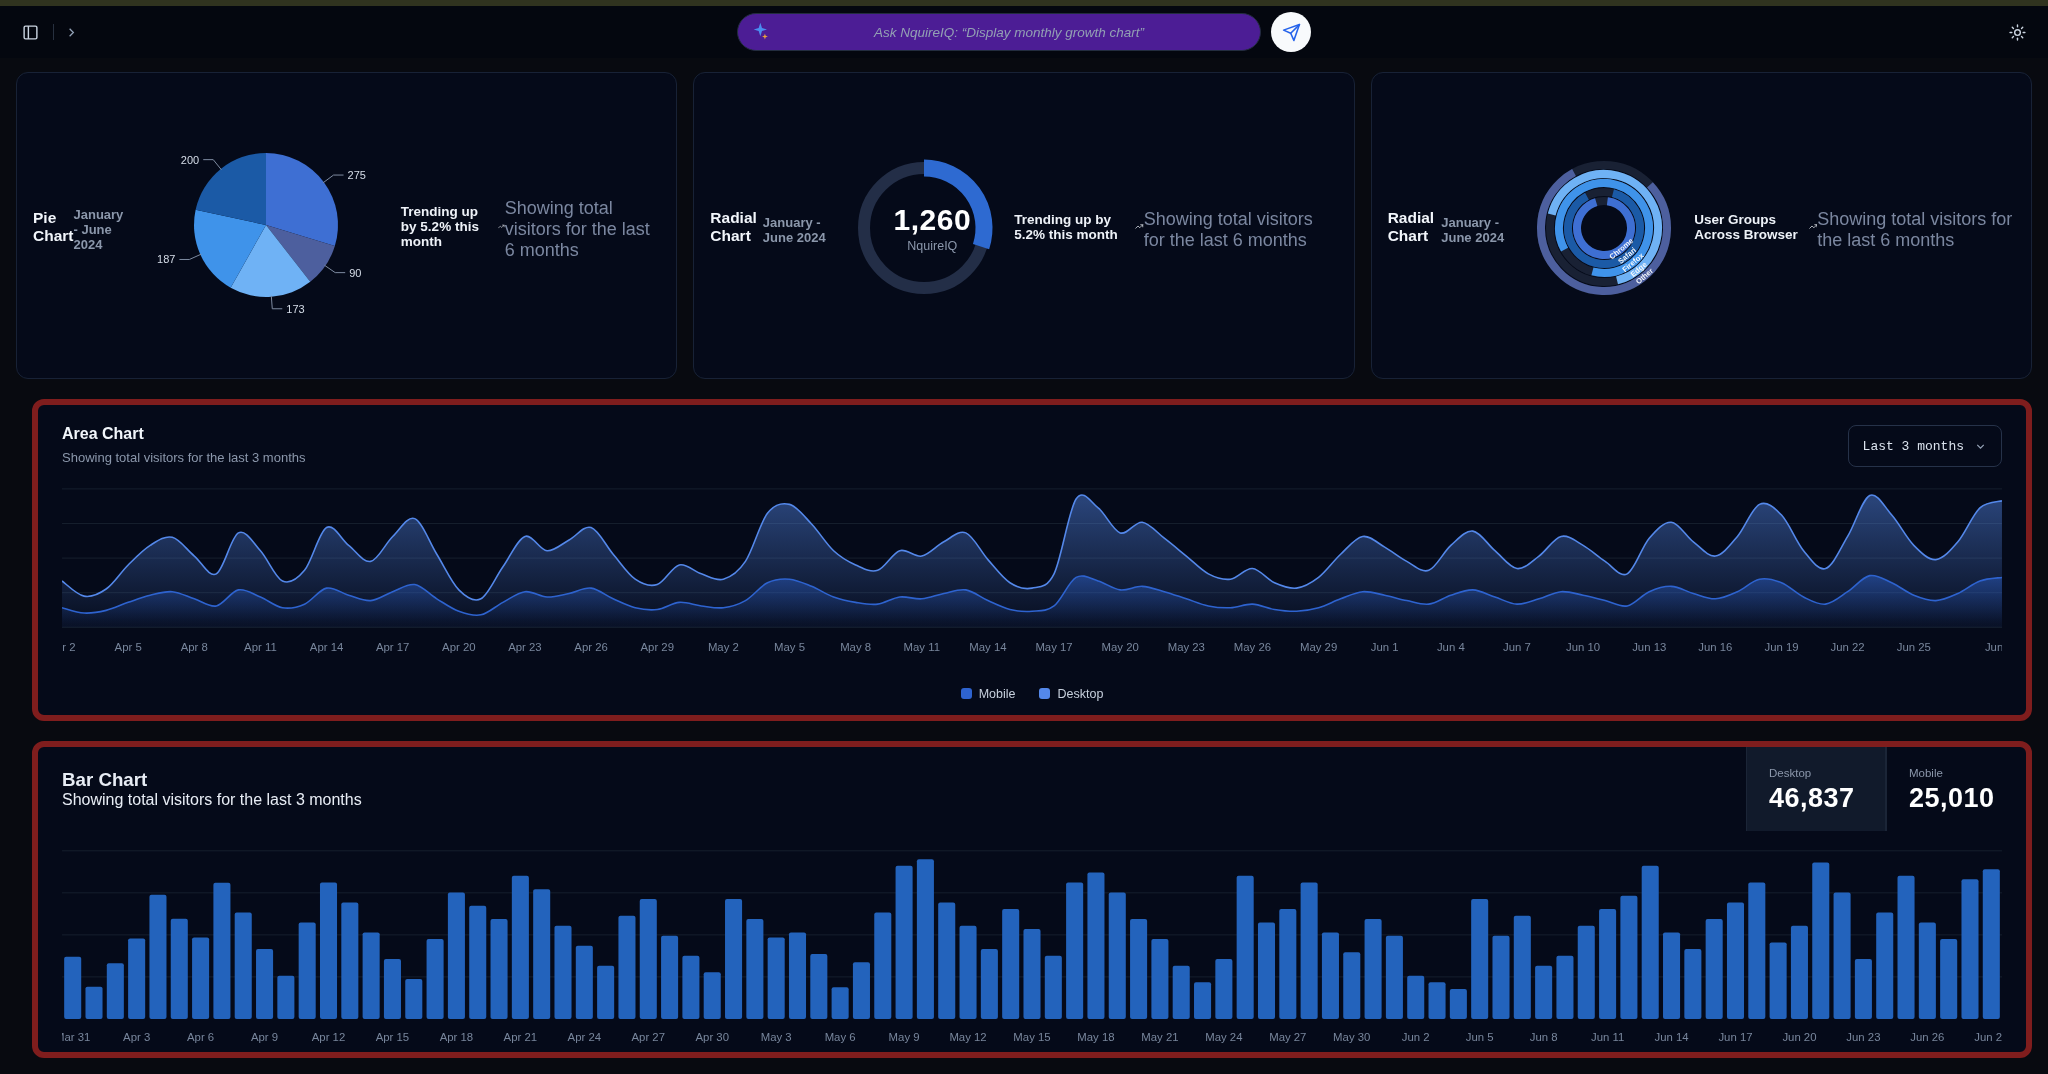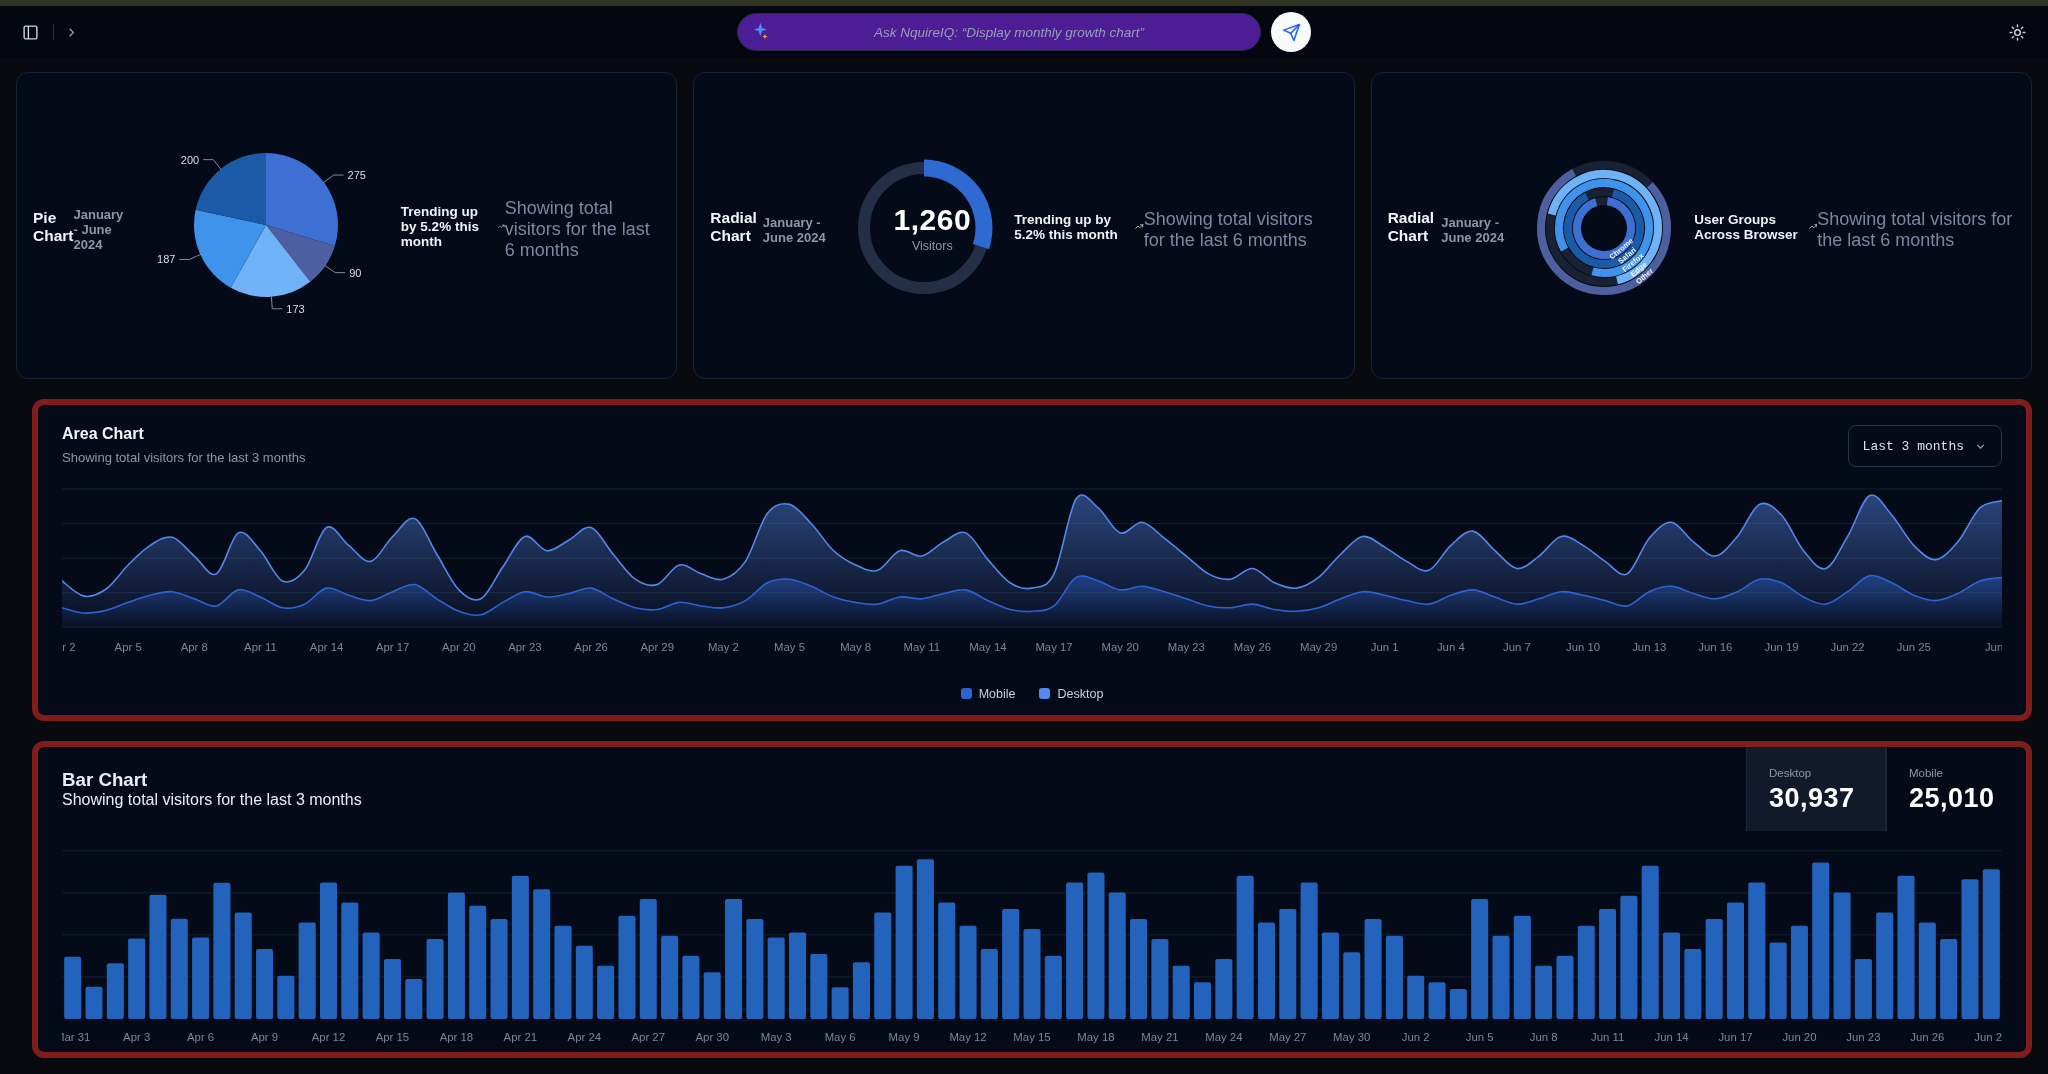--- a/index.html
+++ b/index.html
@@ -172,21 +172,21 @@
       </div>
       <div class="foot-muted">Showing total visitors for the last 6 months</div>
     </div>
 
     <div class="card">
       <h3>Radial Chart</h3>
       <div class="sub">January - June 2024</div>
       <div class="chart-wrap">
         <div class="radial-center">
           <div class="val">1,260</div>
-          <div class="lab">Visitors</div>
+          <div class="lab">NquireIQ</div>
         </div>
       <svg viewBox="0 0 180 180" width="180" height="180">
             <circle cx="90" cy="90" r="60" fill="none" stroke="#232e47" stroke-width="12"></circle>
             <path d="M 90 30 A 60 60 0 0 1 147.06339097770922 108.54101966249684" fill="none" stroke="#2e6ad1" stroke-width="17"></path>
           </svg>
         </div>
       <div class="foot-bold">
         <span>Trending up by 5.2% this month</span>
         <svg width="15" height="15" viewBox="0 0 24 24" fill="none" stroke="#eef2f8" stroke-width="2" stroke-linecap="round" stroke-linejoin="round">
           <polyline points="22 7 13.5 15.5 8.5 10.5 2 17"></polyline>
@@ -309,21 +309,21 @@
 
   <section class="panel">
     <div class="bar-head">
       <div class="bar-title">
         <h3>Bar Chart</h3>
         <div class="sub">Showing total visitors for the last 3 months</div>
       </div>
       <div class="toggles">
         <button class="toggle active">
           <span class="tlab">Desktop</span>
-          <span class="tval">30,937</span>
+          <span class="tval">46,837</span>
         </button>
         <button class="toggle">
           <span class="tlab">Mobile</span>
           <span class="tval">25,010</span>
         </button>
       </div>
     </div>
     <div class="chart-body">
         <svg viewBox="0 0 1962 214">
           <line x1="0" x2="1962" y1="16" y2="16" stroke="#161f2e" stroke-width="1"></line>

